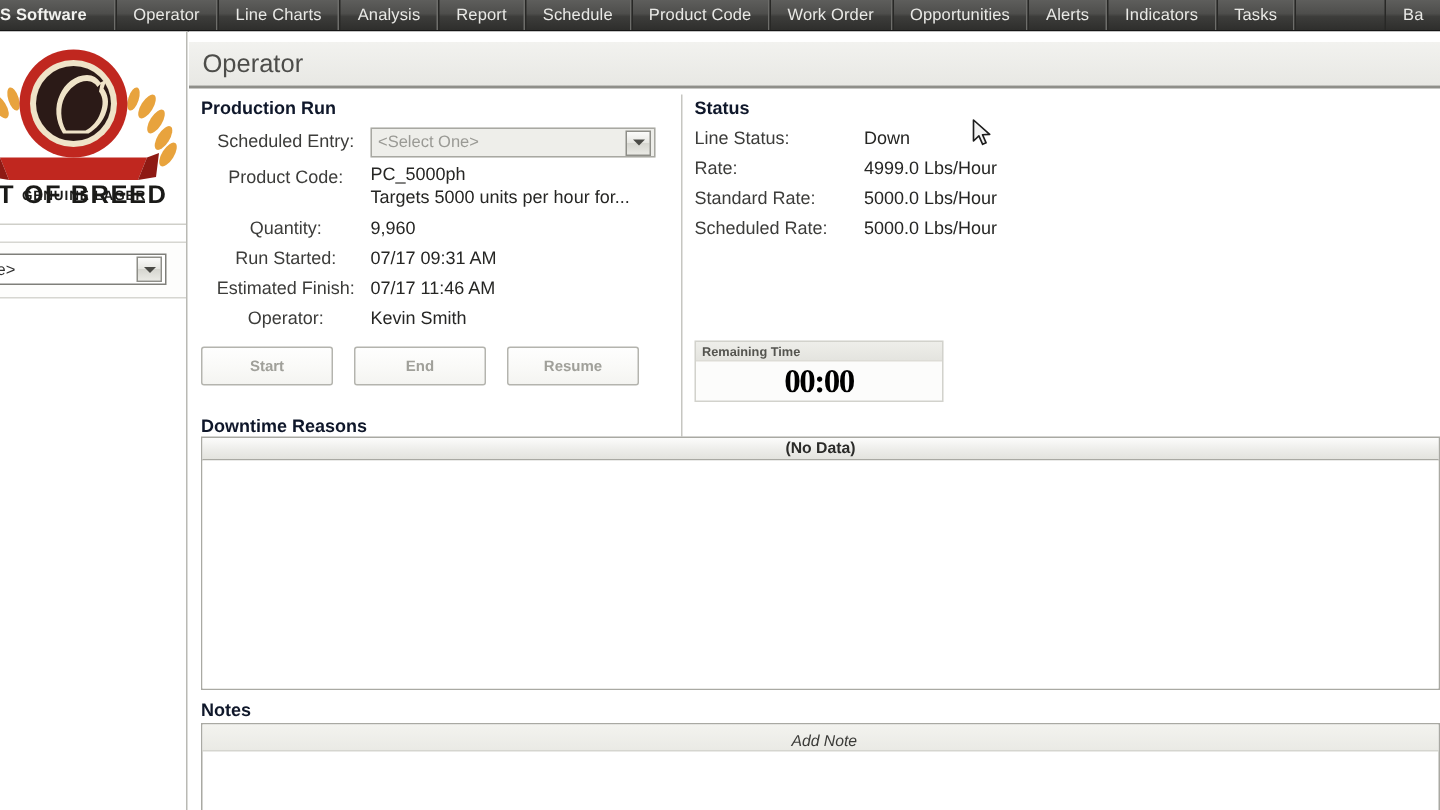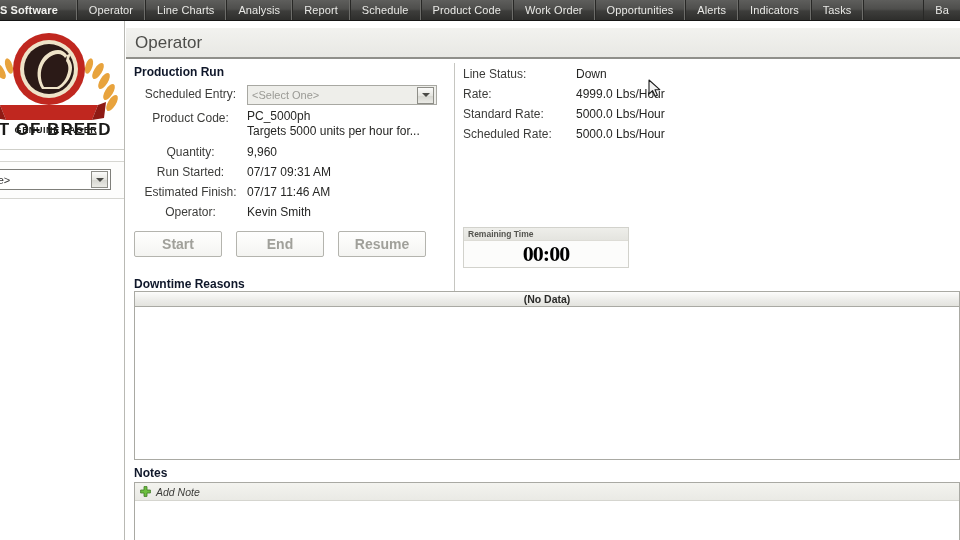--- a/index.html
+++ b/index.html
@@ -129,21 +129,21 @@
     flex: 1; font-size: 11px; color: #9a9a95; padding-left: 4px;
     white-space: nowrap; overflow: hidden;
   }
 
   #btn-row { display: flex; gap: 14px; margin-top: 10px; }
   .act-btn {
     width: 88px; height: 26px;
     background: linear-gradient(to bottom, #fefefe 0%, #fafaf8 50%, #f4f4f1 100%);
     border: 1px solid #b4b4ae;
     border-radius: 2px;
-    font-size: 14px; font-weight: bold;
+    font-size: 10px; font-weight: bold;
     color: #a0a09a;
     display: flex; align-items: center; justify-content: center;
     font-family: "Liberation Sans", sans-serif;
   }
 
   
   #v-divider {
     position: absolute; left: 328px; top: 42px;
     width: 1px; height: 248px; background: #c6c6c1;
   }
@@ -199,21 +199,21 @@
   #notes-box {
     position: absolute; left: 8px; top: 461px;
     width: 826px; height: 78px;
     background: #ffffff;
     border: 1px solid #a9a9a3;
   }
   #add-note-row {
     height: 18px;
     background: linear-gradient(to bottom, #f3f3ef 0%, #eaeae5 100%);
     border-bottom: 1px solid #d5d5cf;
-    display: flex; align-items: center; padding-left: 5px; gap: 5px;
+    display: flex; align-items: center; padding-left: 5px; gap: 5px; flex-direction: column;
   }
   #add-note-label {
     font-size: 10.5px; font-style: italic; color: #3b3b38;
   }
   .plus-icon { width: 11px; height: 11px; display: block; }
 
   
   #cursor { position: absolute; left: 648px; top: 79px; width: 14px; height: 20px; }
 </style>
 </head>
@@ -365,20 +365,21 @@
     <div id="btn-row">
       <div class="act-btn">Start</div>
       <div class="act-btn">End</div>
       <div class="act-btn">Resume</div>
     </div>
   </div>
 
   <div id="v-divider"></div>
 
   <div id="status-panel">
+    <div id="status-title" class="section-title">Status</div>
 
     <div class="srow">
       <div class="slabel">Line Status:</div>
       <div class="svalue">Down</div>
     </div>
     <div class="srow">
       <div class="slabel">Rate:</div>
       <div class="svalue">4999.0 Lbs/Hour</div>
     </div>
     <div class="srow">

